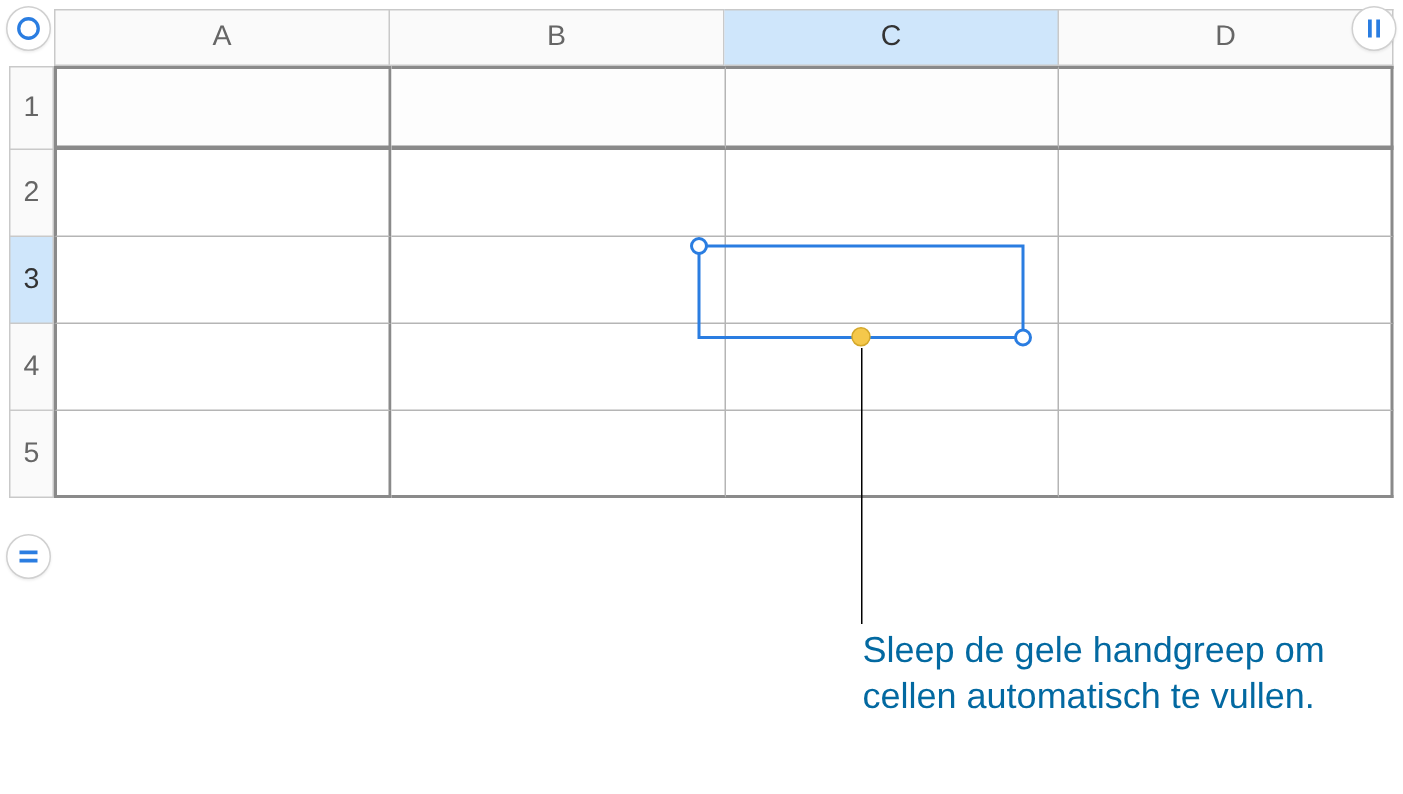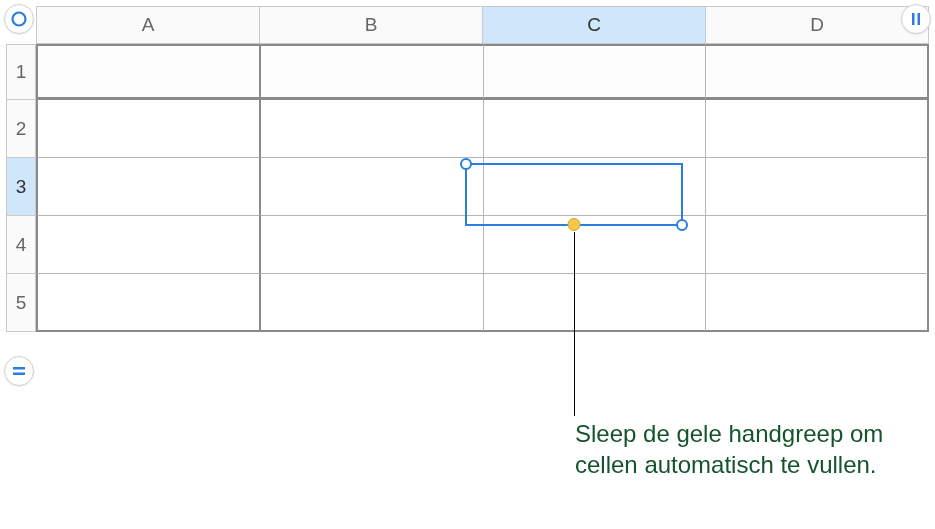--- a/index.html
+++ b/index.html
@@ -120,21 +120,21 @@
 
     
     .callout-line {
       position: absolute;
       width: 1px;
       background: #000;
     }
     .callout-text {
       position: absolute;
       font-size: 24px;
-      color: #14532d;
+      color: #0369a1;
       line-height: 1.3;
       max-width: 360px;
     }
   </style>
 </head>
 <body>
 
 <div class="sheet">
   <div class="col-headers">
     <div class="col-header">

